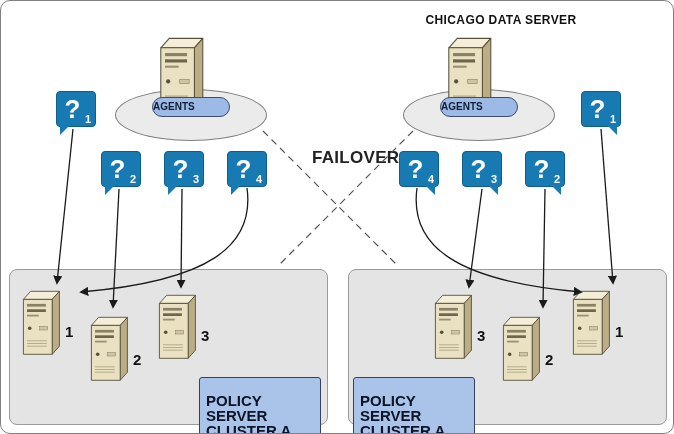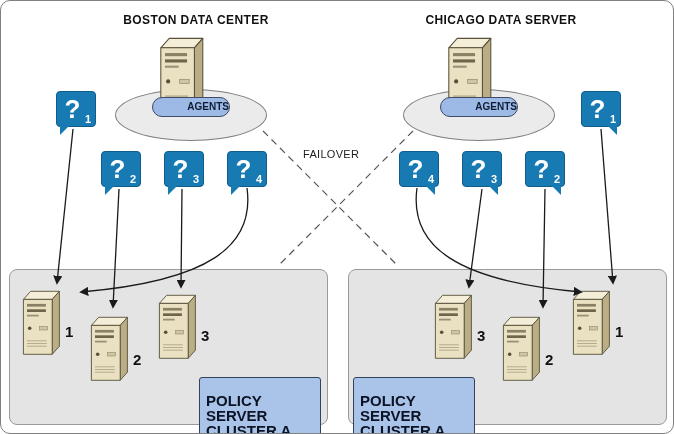--- a/index.html
+++ b/index.html
@@ -5,39 +5,39 @@
   * { margin:0; padding:0; box-sizing:border-box; }
   body { background:#ffffff; font-family:"Liberation Sans", sans-serif; }
   .canvas { position:relative; width:674px; height:434px; background:#fff;
             border:1px solid #808080; border-radius:10px; overflow:hidden; }
   .dc-title { position:absolute; top:12px; width:330px; font-size:12px; font-weight:bold;
               color:#111; text-align:center; letter-spacing:.4px; z-index:3; }
   .ellipse { position:absolute; top:88px; width:152px; height:52px; background:#ebebeb;
              border:1px solid #7f7f7f; border-radius:50%; z-index:1; }
   .tower { position:absolute; z-index:2; }
   .agents-pill { position:absolute; top:96px; width:78px; height:20px; line-height:18px;
-                 text-align:right; background:var(--agents-pill-bg,#9DB9E6);
+                 text-align:left; background:var(--agents-pill-bg,#9DB9E6);
                  border:1px solid #3e4c66; border-radius:10px; font-size:10px;
                  font-weight:bold; color:#101c33; z-index:3; }
   .bubble { position:absolute; width:40px; height:36px; background:var(--bubble-blue,#187AB2);
             border:1px solid #0f5d8c; border-radius:4px; z-index:5; }
   .bubble::after { content:""; position:absolute; bottom:-9px; left:3px; width:0; height:0;
                    border-top:10px solid var(--bubble-blue,#187AB2); border-right:10px solid transparent; }
   .bubble.tail-right::after { left:auto; right:3px; border-right:none; border-left:10px solid transparent; }
   .bubble .q { position:absolute; left:0; right:7px; top:0; text-align:center;
                font-size:26px; line-height:34px; font-weight:bold; color:#fff; }
   .bubble .num { position:absolute; right:4px; bottom:1px; font-size:11px; font-weight:bold; color:#fff; }
   .cluster { position:absolute; top:268px; width:319px; height:156px;
              background:var(--cluster-bg,#E4E4E4); border:1px solid #9a9a9a;
              border-radius:8px; z-index:0; }
   .srv-num { position:absolute; font-size:15px; font-weight:bold; color:#111; z-index:3; }
   .policy-box { position:absolute; top:376px; width:122px; background:var(--label-box-bg,#A9C3E9);
                 border:1px solid #33415c; border-radius:3px; padding:15px 6px;
                 font-size:15px; font-weight:bold; line-height:15px; color:#0b1324; z-index:3; }
-  .failover { position:absolute; left:302px; top:147px; font-size:11px; font-weight:normal;
+  .failover { position:absolute; left:311px; top:147px; font-size:17px; font-weight:bold;
               color:#222; letter-spacing:.3px; z-index:2; }
   .overlay { position:absolute; left:0; top:0; z-index:4; pointer-events:none; }
   .overlay .dashed line { stroke:#555; stroke-width:1.2; stroke-dasharray:7 5; }
   .overlay .arrows path { stroke:#1a1a1a; stroke-width:1.3; fill:none; }
   .defs-holder { position:absolute; width:0; height:0; overflow:hidden; }
 </style>
 </head>
 <body>
 
 <svg class="defs-holder" aria-hidden="true">
@@ -55,21 +55,20 @@
         <line x1="10" y1="62" x2="32" y2="62"></line>
         <line x1="10" y1="65" x2="32" y2="65"></line>
         <line x1="10" y1="68" x2="32" y2="68"></line>
       </g>
     </g>
   </defs>
 </svg>
 
 <div class="canvas">
 
-  <div class="dc-title" style="left:30px">BOSTON DATA CENTER</div>
   <div class="dc-title" style="left:335px">CHICAGO DATA SERVER</div>
 
   <div class="cluster" style="left:8px"></div>
   <div class="cluster" style="left:347px"></div>
 
   <div class="ellipse" style="left:114px"></div>
   <div class="ellipse" style="left:402px"></div>
 
   <svg class="tower" viewBox="0 0 60 80" style="left:153px;top:30px;width:64px;height:84px">
       <use href="#server-tower"></use>

